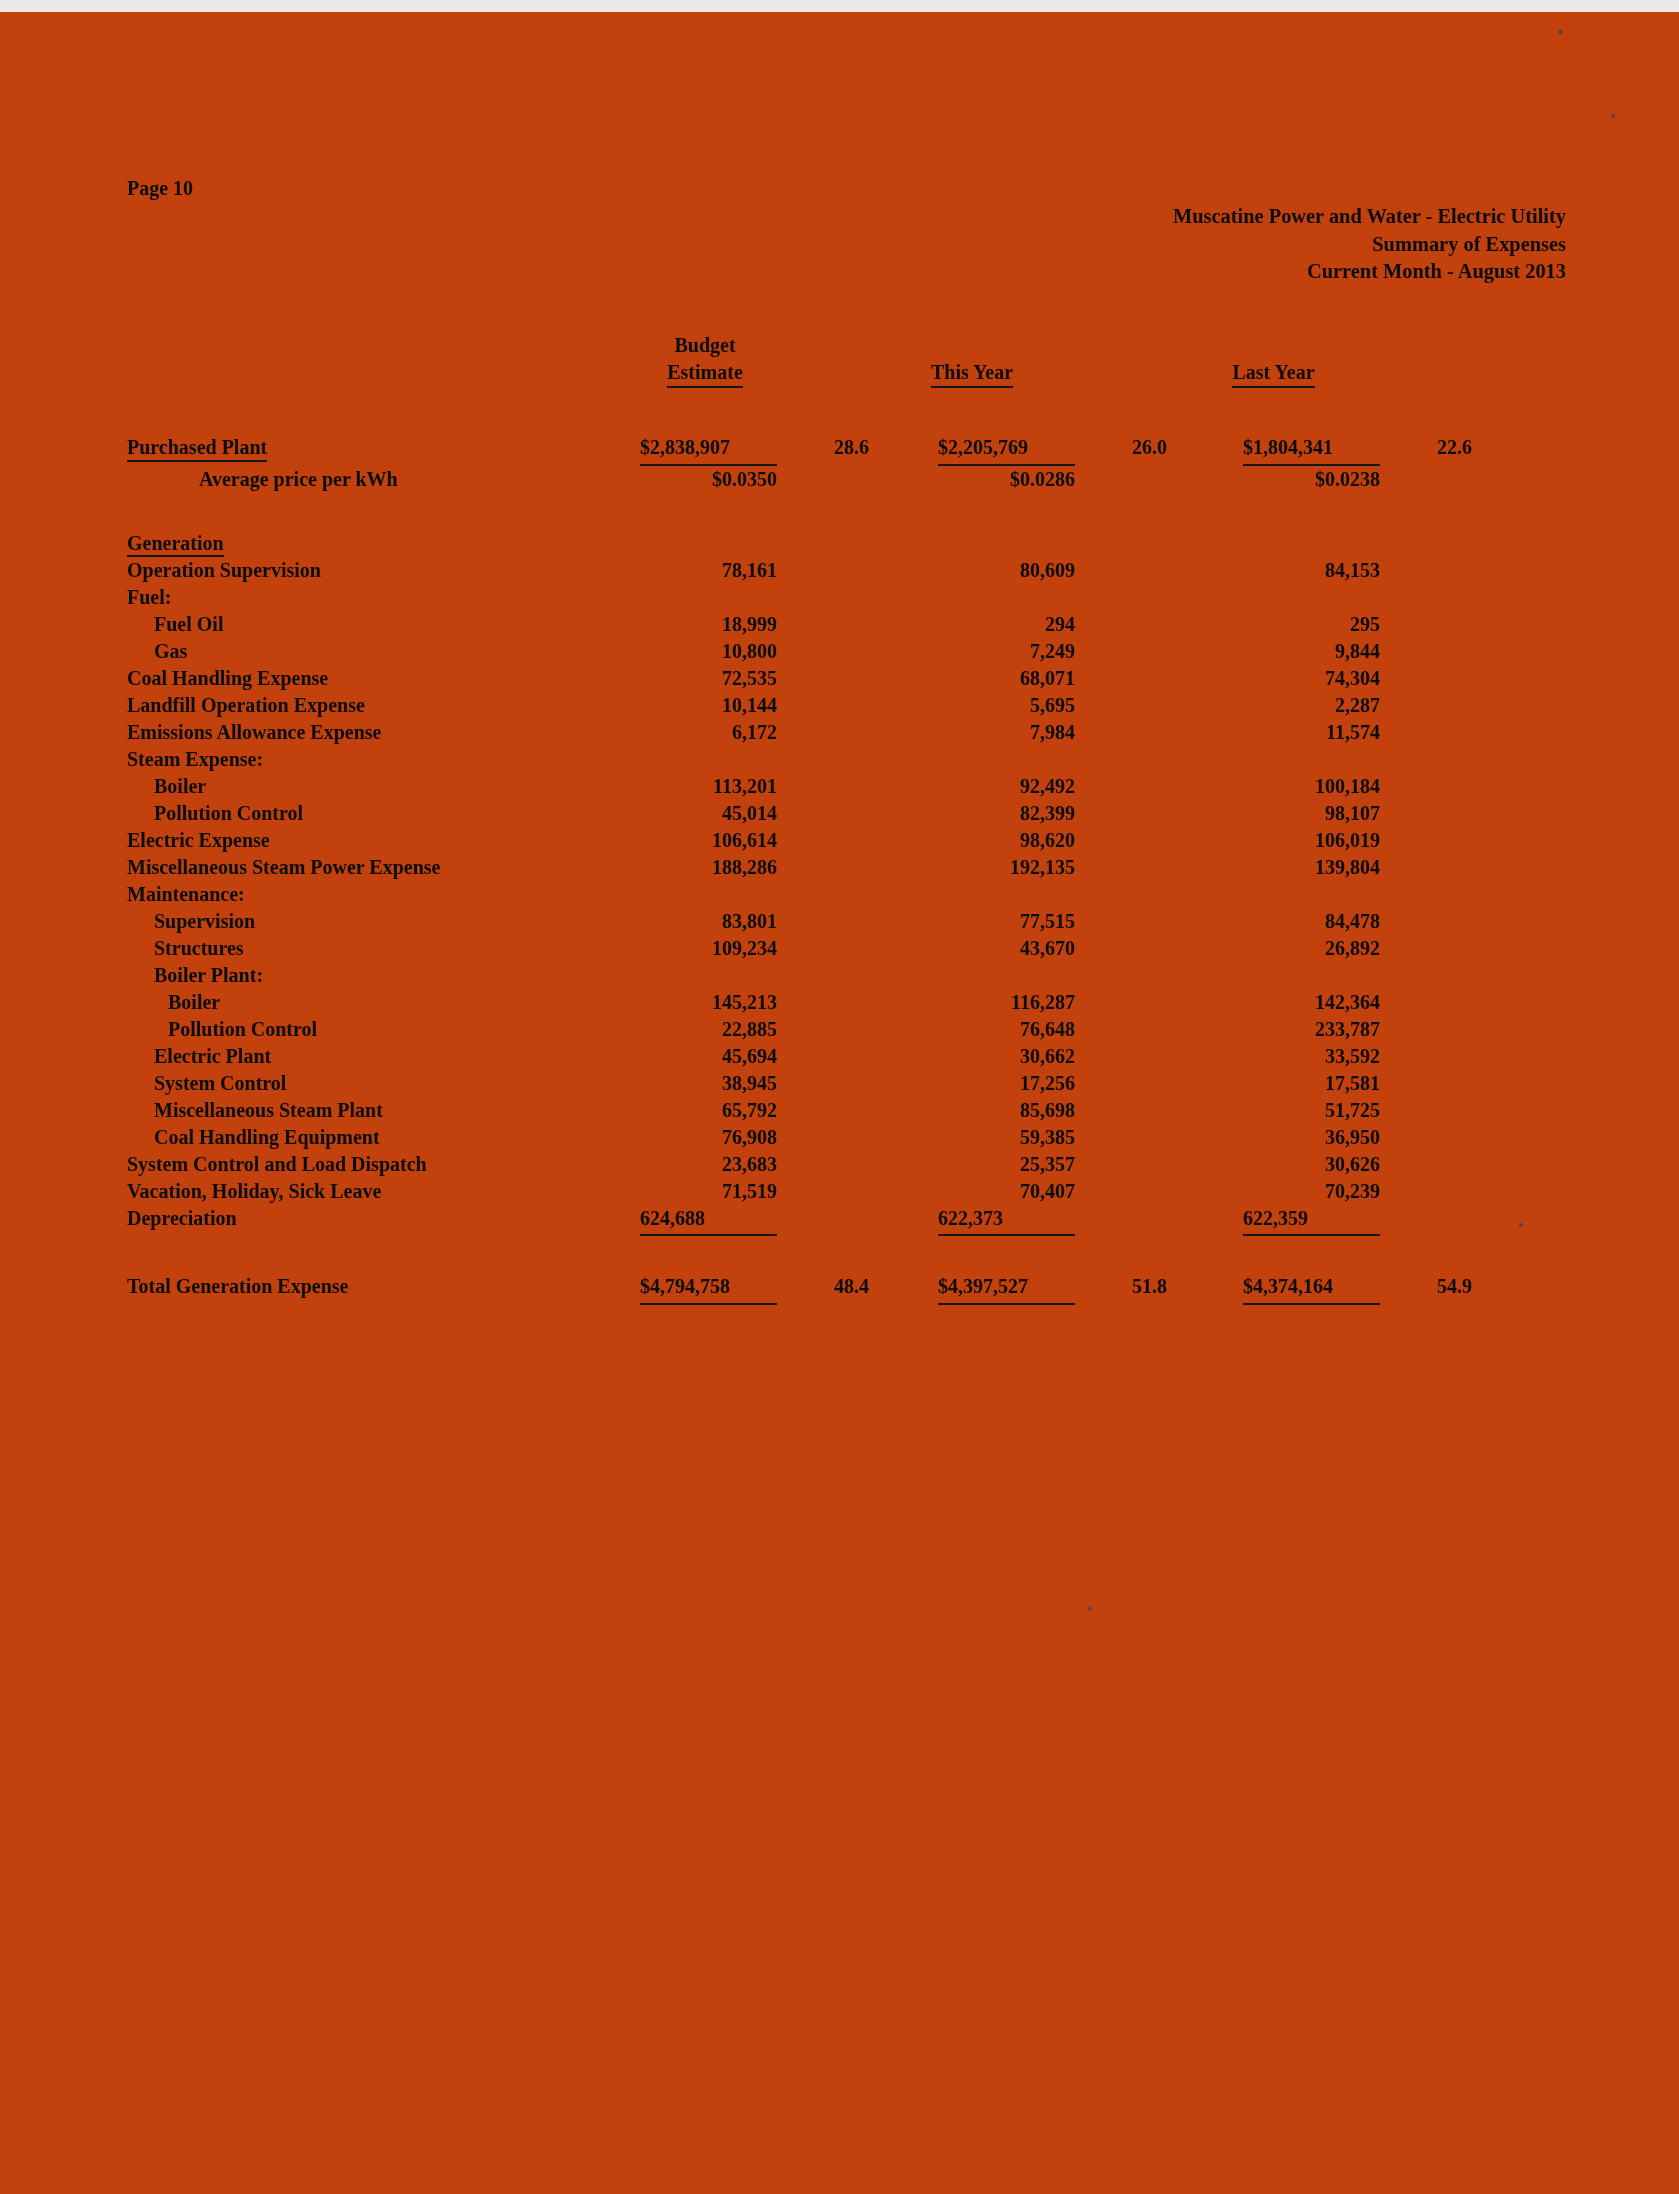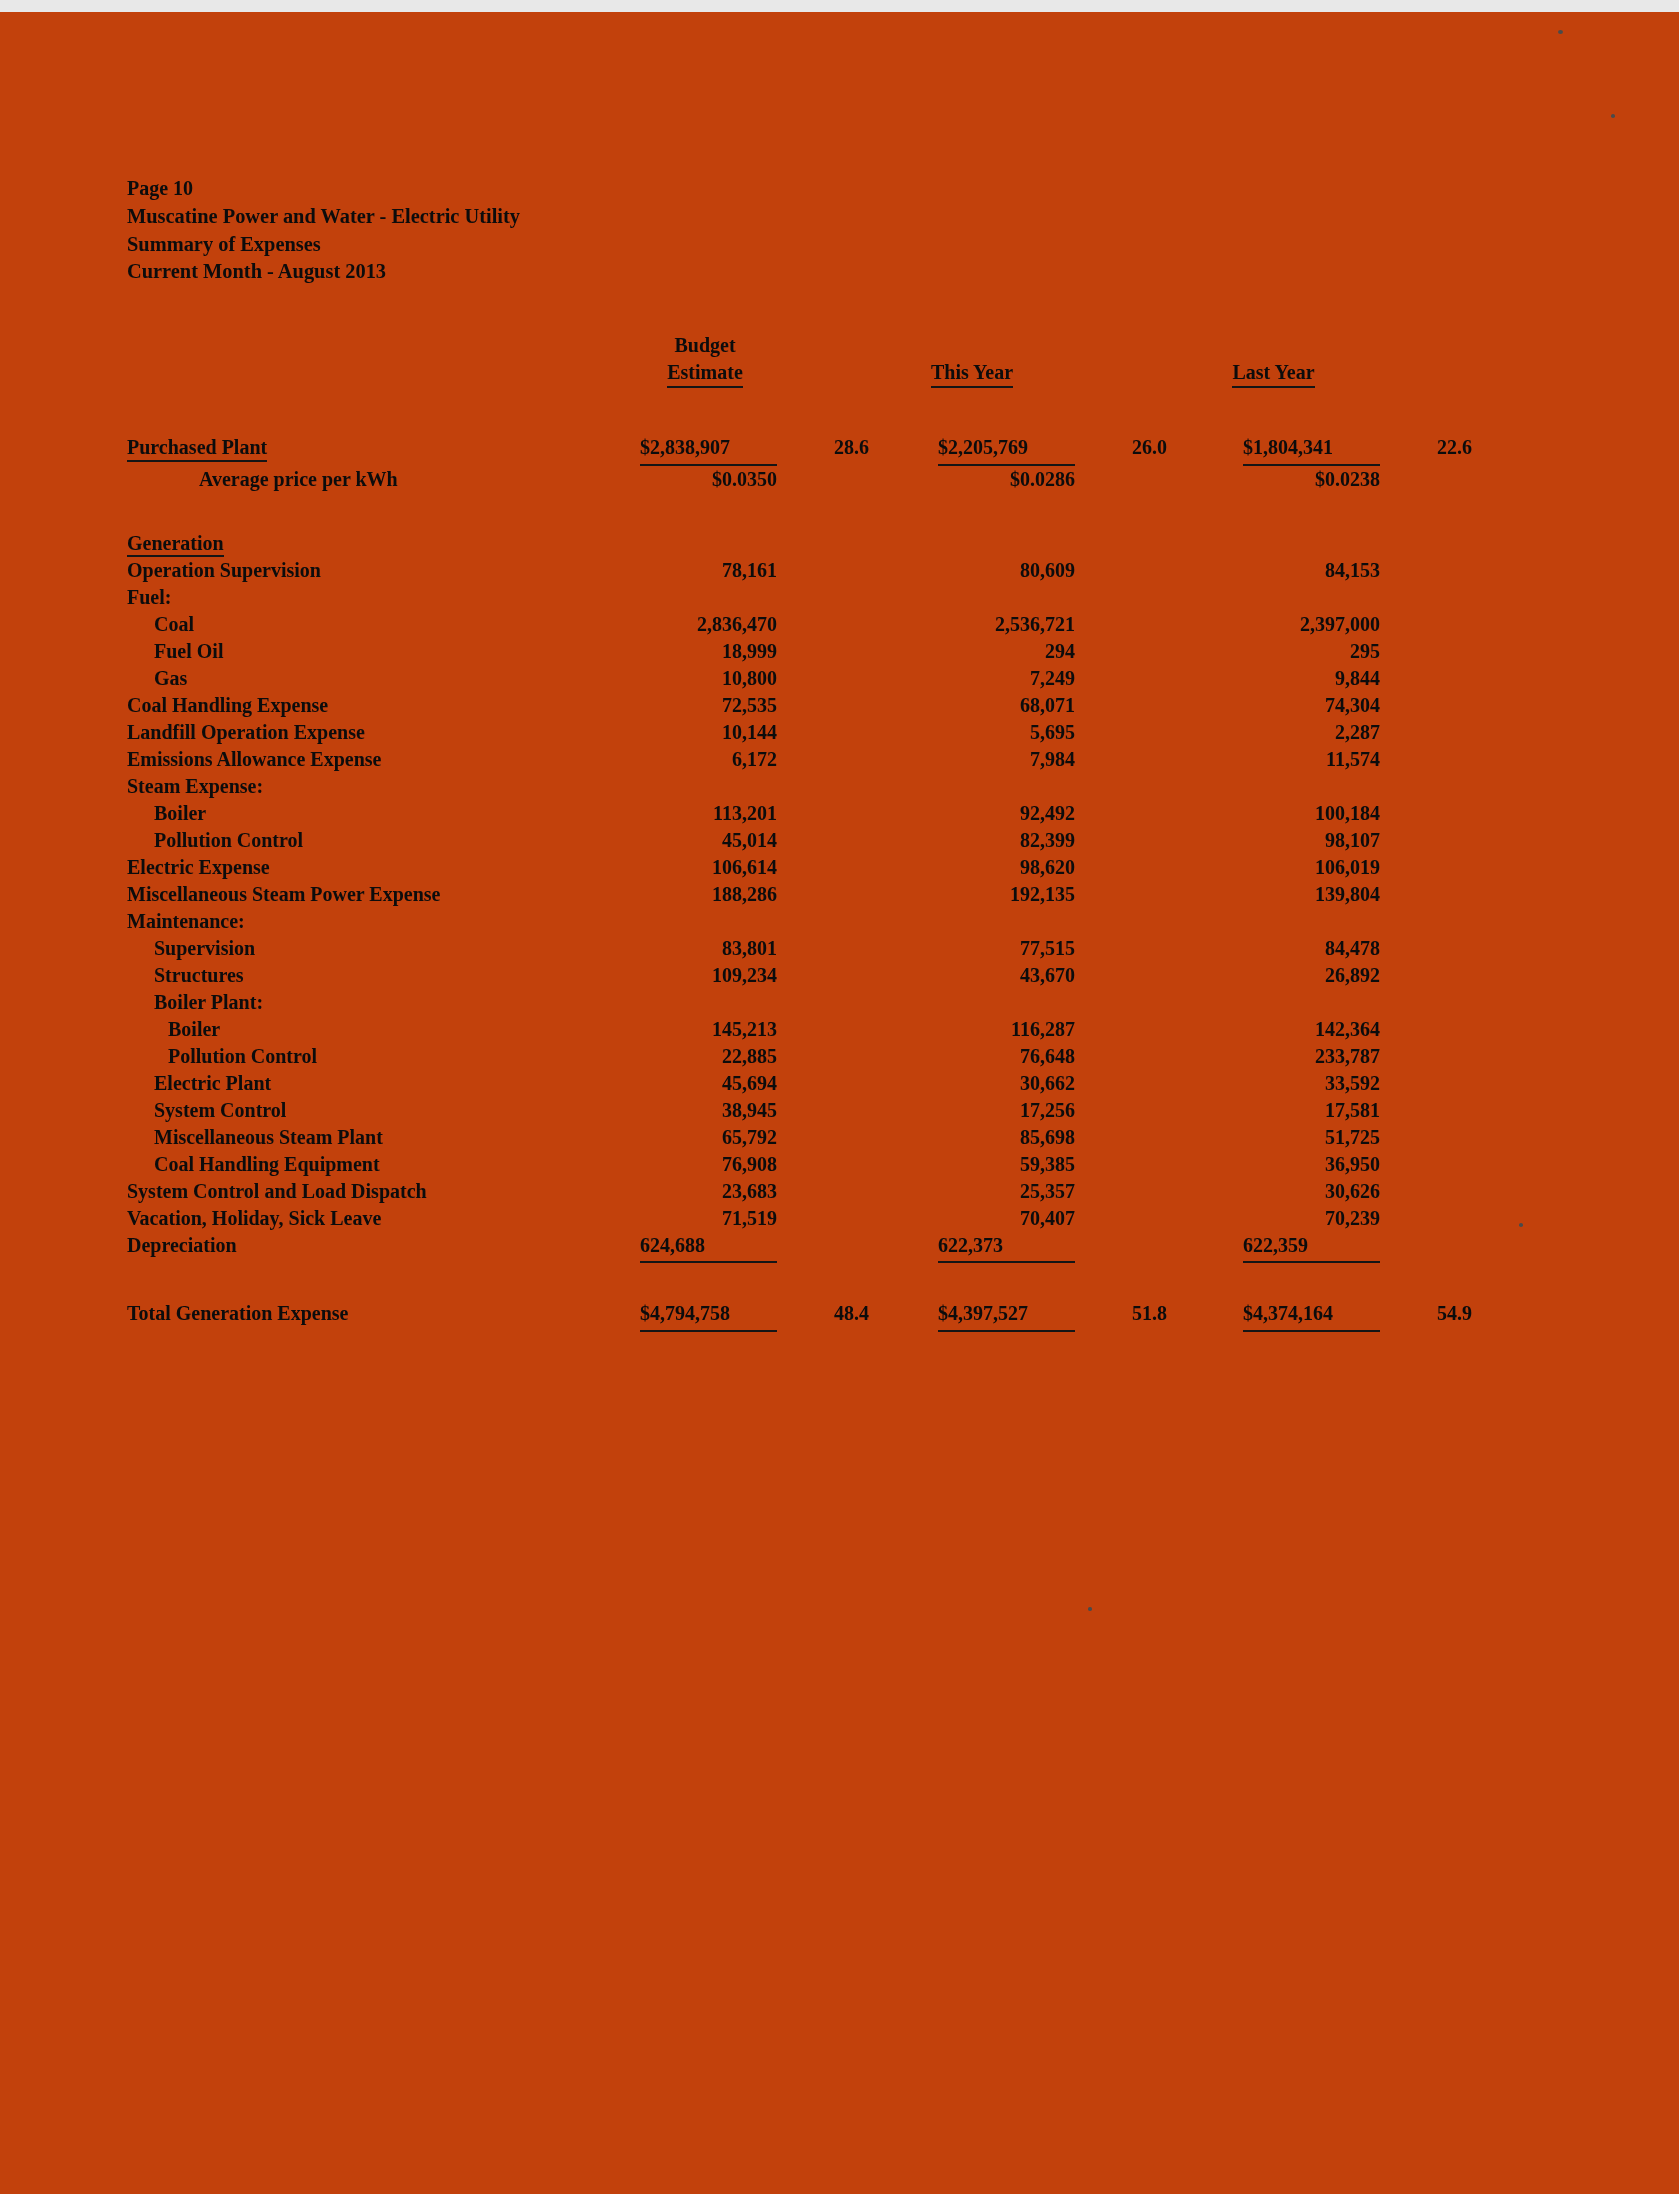--- a/index.html
+++ b/index.html
@@ -13,21 +13,21 @@
     font-family: "Liberation Serif", serif;
     font-weight: 700;
     font-size: 20px;
     overflow: hidden;
   }
   .content { padding: 164px 114px 0 127px; }
 
   .page-label { font-size: 20px; line-height: 1.2; }
 
   .title-block {
-    text-align: left;
+    text-align: right;
     font-size: 20.4px;
     line-height: 1.35;
     margin-top: 3px;
     margin-bottom: 46px;
   }
 
   .row {
     display: grid;
     grid-template-columns: 506px 144px 92px 206px 92px 213px 92px;
     align-items: baseline;
@@ -161,29 +161,20 @@
         <div class="row">
           <div class="cell label indent-0"><span>Fuel:</span></div>
           <div class="cell num-cell"></div>
           <div class="cell num-cell"></div>
           <div class="cell num-cell"></div>
           <div class="cell num-cell"></div>
           <div class="cell num-cell"></div>
           <div class="cell num-cell"></div>
         </div>
         <div class="row">
-          <div class="cell label indent-1"><span>Coal</span></div>
-          <div class="cell num-cell"><span class="num">2,836,470</span></div>
-          <div class="cell num-cell"></div>
-          <div class="cell num-cell"><span class="num">2,536,721</span></div>
-          <div class="cell num-cell"></div>
-          <div class="cell num-cell"><span class="num">2,397,000</span></div>
-          <div class="cell num-cell"></div>
-        </div>
-        <div class="row">
           <div class="cell label indent-1"><span>Fuel Oil</span></div>
           <div class="cell num-cell"><span class="num">18,999</span></div>
           <div class="cell num-cell"></div>
           <div class="cell num-cell"><span class="num">294</span></div>
           <div class="cell num-cell"></div>
           <div class="cell num-cell"><span class="num">295</span></div>
           <div class="cell num-cell"></div>
         </div>
         <div class="row">
           <div class="cell label indent-1"><span>Gas</span></div>

